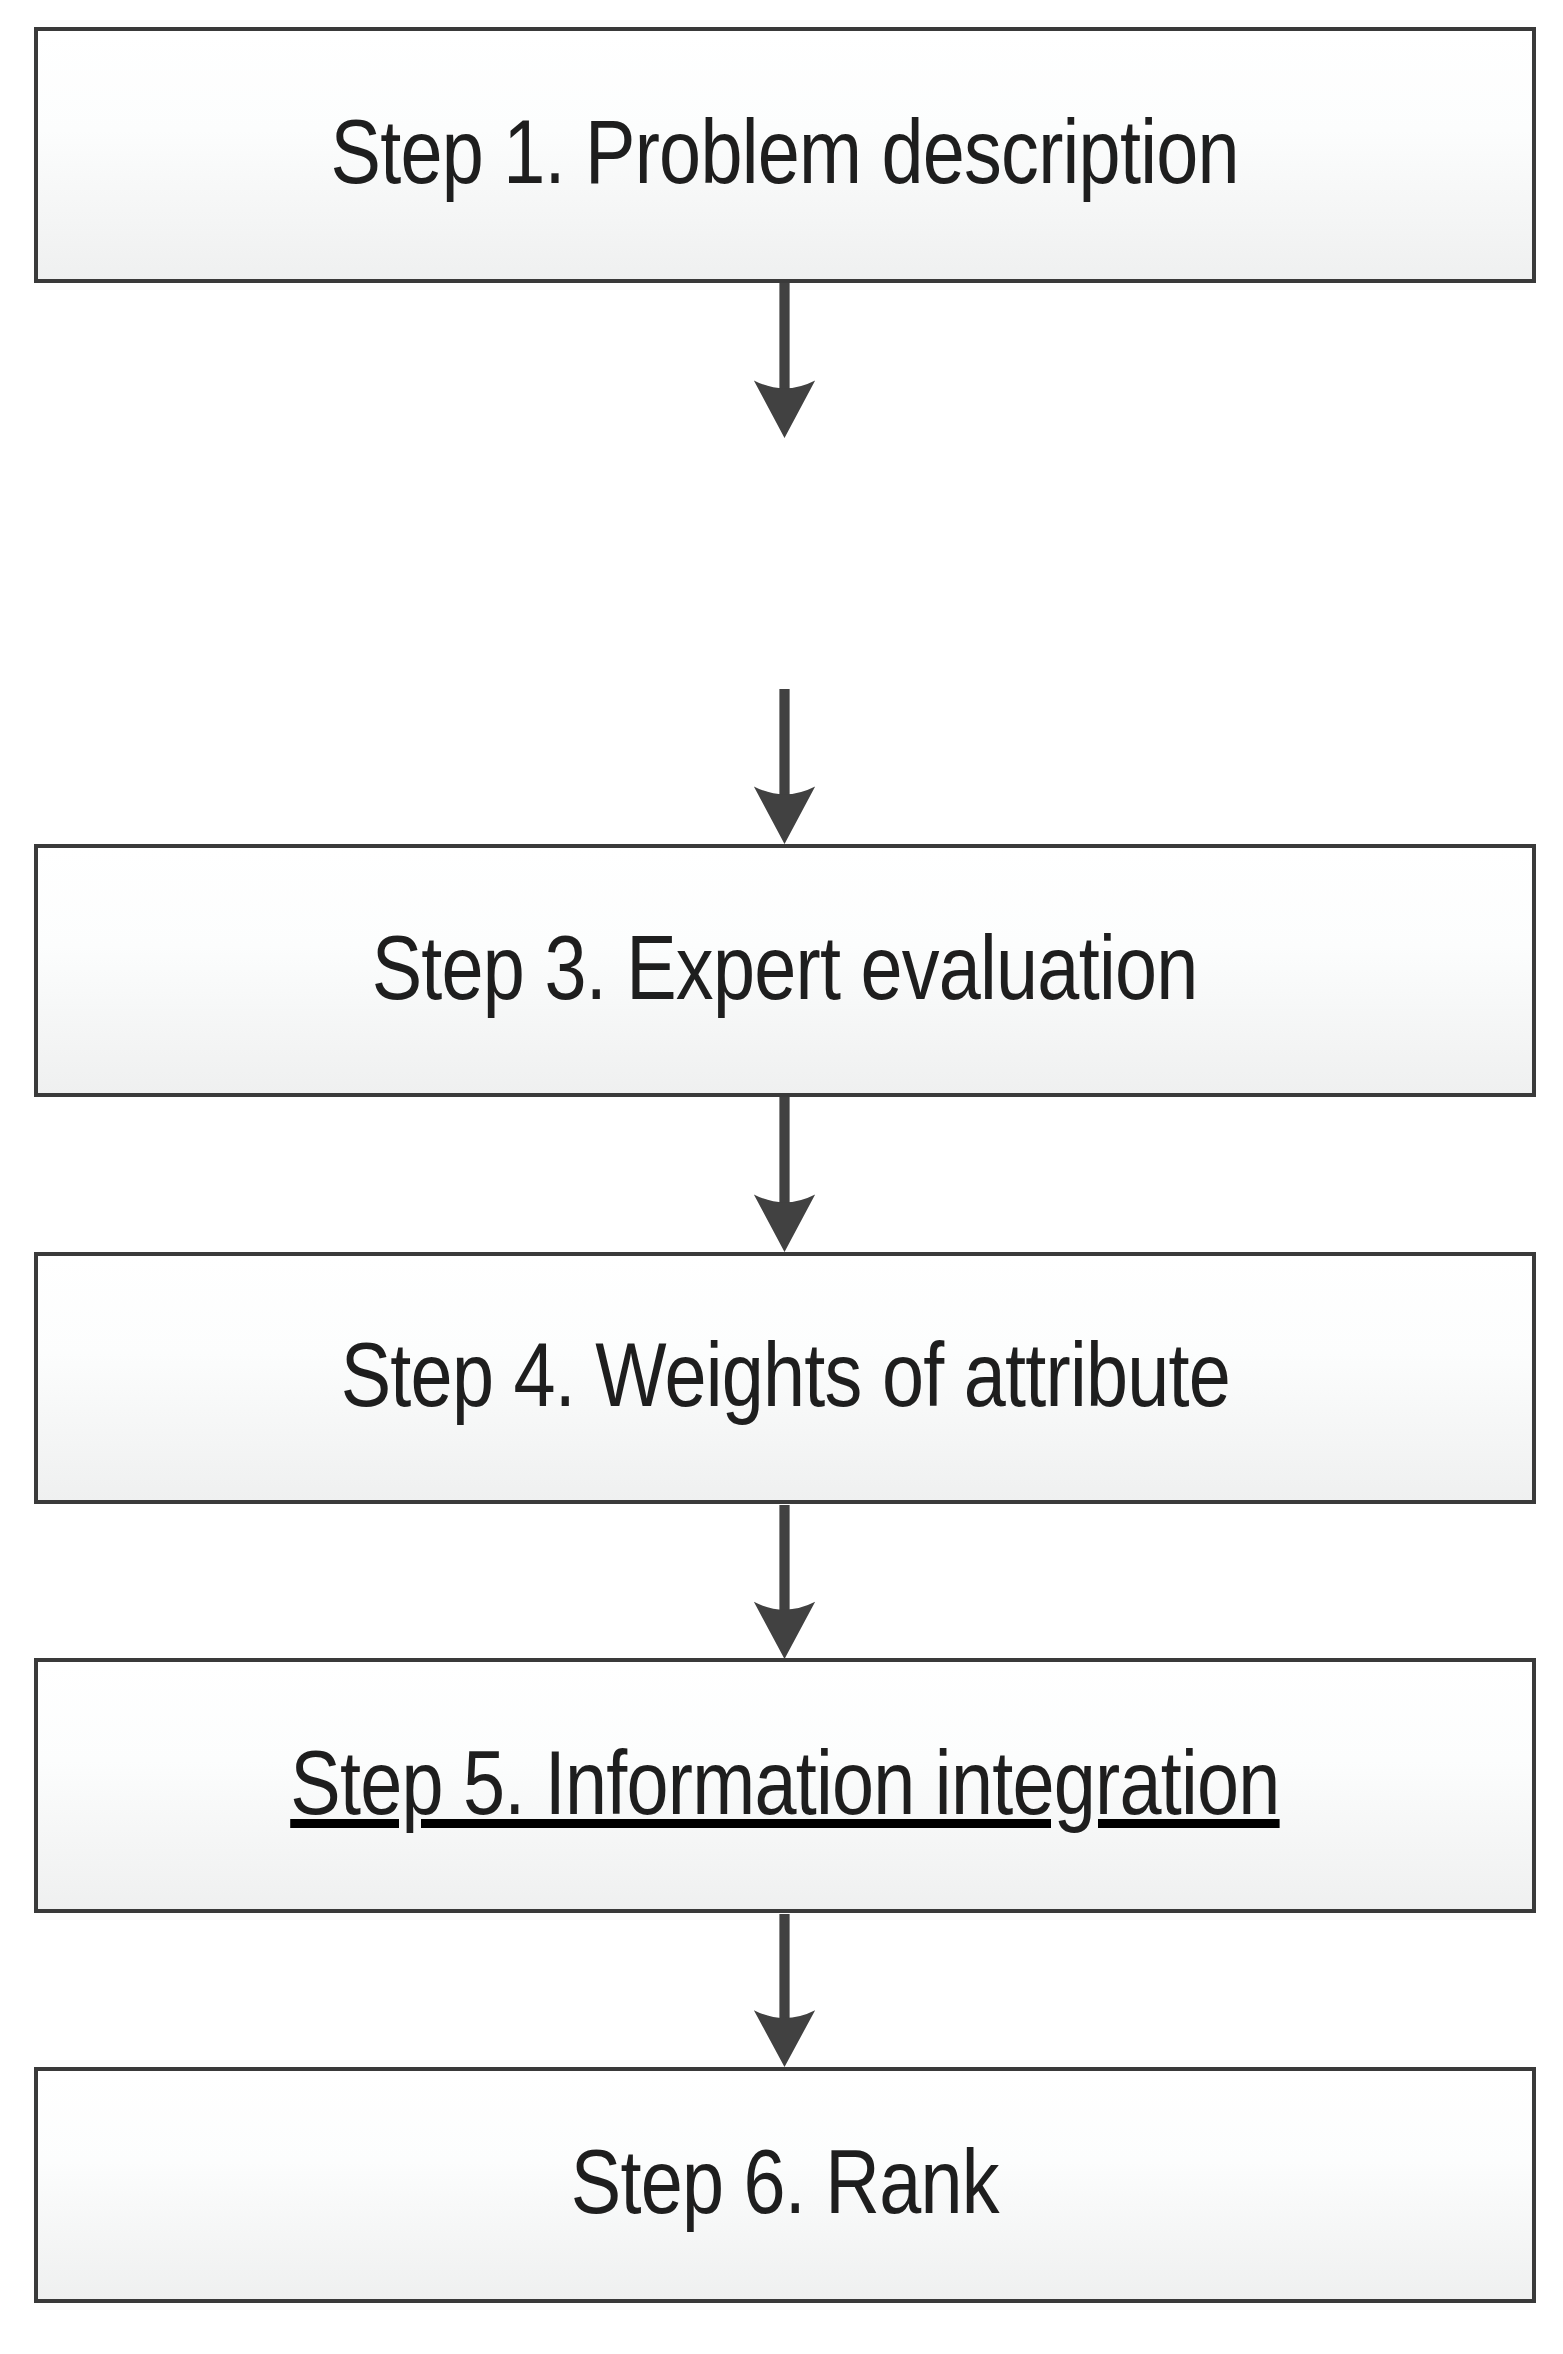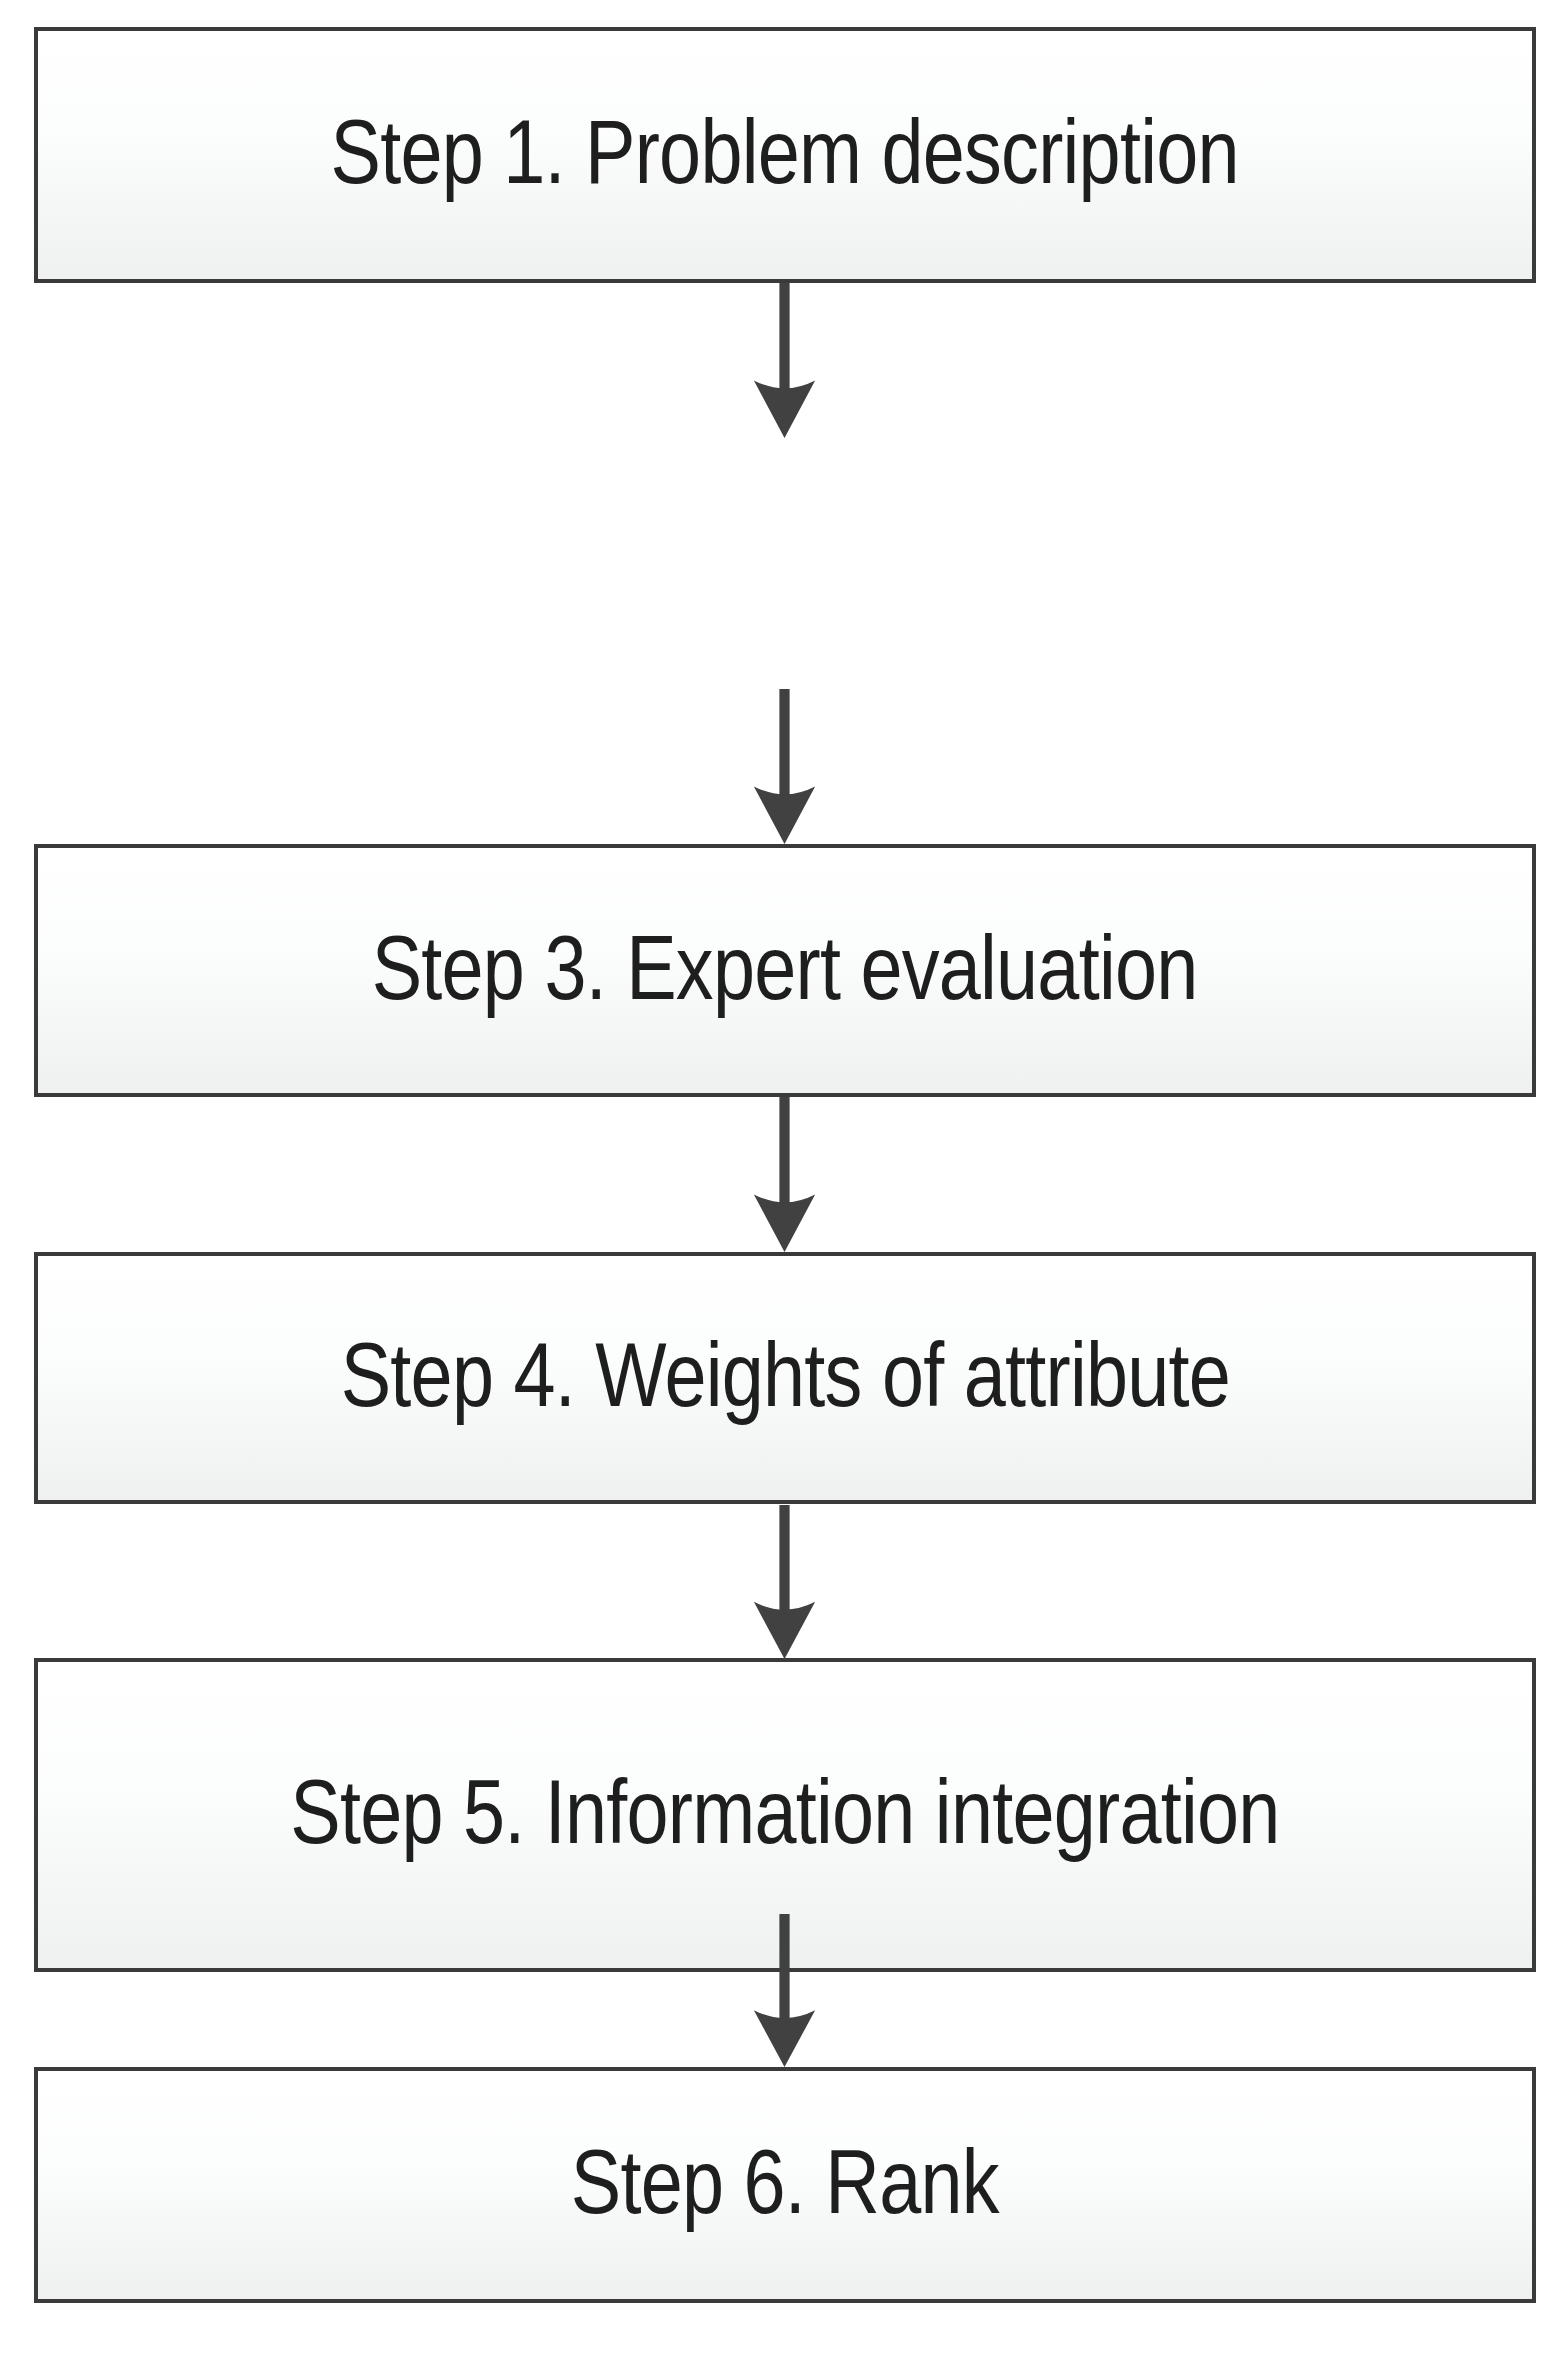--- a/index.html
+++ b/index.html
@@ -46,21 +46,21 @@
     left:752px;
     width:65px;
     display:block;
   }
   .flow-arrow path, .flow-arrow rect{ fill:var(--arrow); }
 
   .b1{top:27px;height:256px;}
   .b2{top:438px;height:251px;}
   .b3{top:844px;height:253px;}
   .b4{top:1252px;height:252px;}
-  .b5{top:1658px;height:314px;}
+  .b5{top:1658px;height:255px;text-decoration:underline;}
   .b6{top:2067px;height:236px;}
 
   .a1{top:283px;height:155px;}
   .a2{top:689px;height:155px;}
   .a3{top:1097px;height:155px;}
   .a4{top:1505px;height:154px;}
   .a5{top:1914px;height:153px;}
 </style>
 </head>
 <body>

